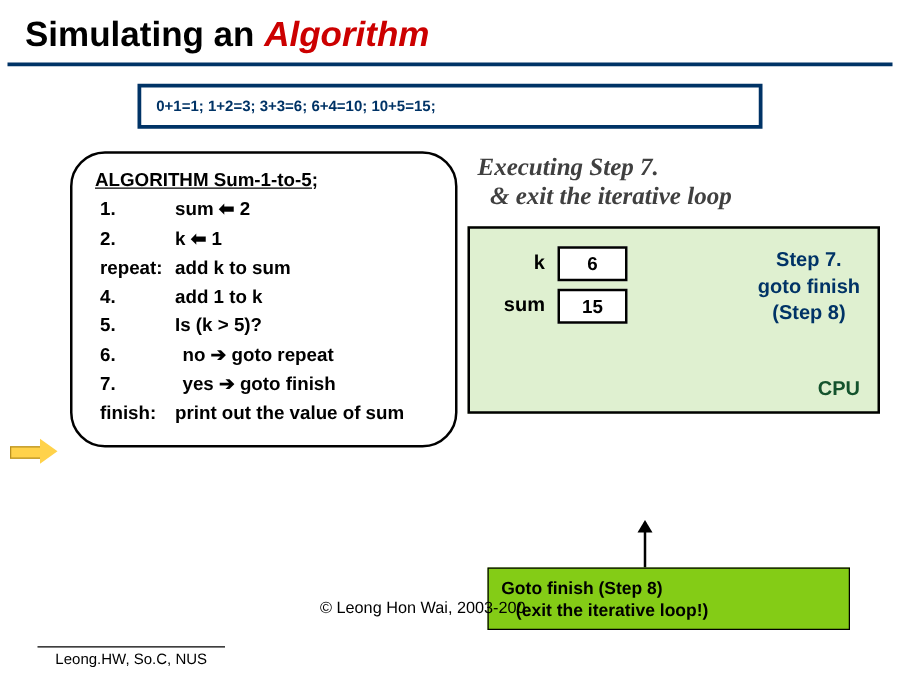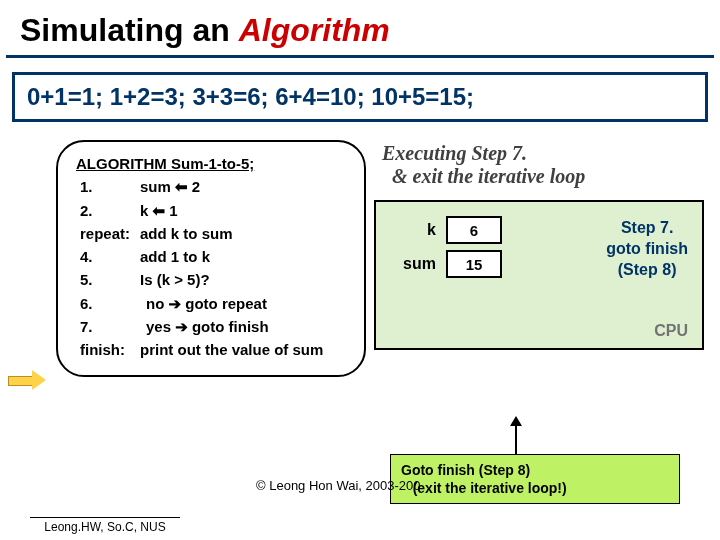--- a/index.html
+++ b/index.html
@@ -5,35 +5,35 @@
   * { box-sizing: border-box; margin: 0; padding: 0; }
   body {
     width: 720px; height: 540px;
     background: #fff;
     font-family: Arial, sans-serif;
     position: relative;
     overflow: hidden;
   }
   .title {
     padding: 12px 20px 6px 20px;
-    font-size: 32px;
+    font-size: 28px;
     font-weight: bold;
   }
   .title .black { color: #000; }
   .title .red { color: #c00; font-style: italic; }
   .rule {
     height: 3px; background: #003366;
     margin: 0 6px 14px 6px;
   }
   .formula-box {
     margin: 0 auto 18px auto;
-    width: 696px;
+    width: 500px;
     border: 3px solid #003366;
     padding: 8px 12px;
-    font-size: 24px; font-weight: bold;
+    font-size: 12px; font-weight: bold;
     color: #003366;
   }
   .main-row {
     display: flex;
     align-items: flex-start;
     padding: 0 8px;
     gap: 8px;
   }
   .arrow-col {
     width: 40px;
@@ -121,29 +121,29 @@
     text-align: center;
     font-weight: bold;
     color: #003366;
     font-size: 16px;
     line-height: 1.3;
   }
   .cpu-label {
     position: absolute;
     right: 14px; bottom: 8px;
     font-weight: bold;
-    color: #737373;
+    color: #14532d;
     font-size: 16px;
   }
   .goto-box {
     position: absolute;
     left: 390px; top: 454px;
     width: 290px;
     border: 1px solid #000;
-    background: #bef264;
+    background: #84cc16;
     padding: 6px 10px;
     font-weight: bold;
     font-size: 14px;
     line-height: 1.3;
   }
   .goto-arrow {
     position: absolute;
     left: 515px; top: 418px;
     width: 2px; height: 36px;
     background: #000;

